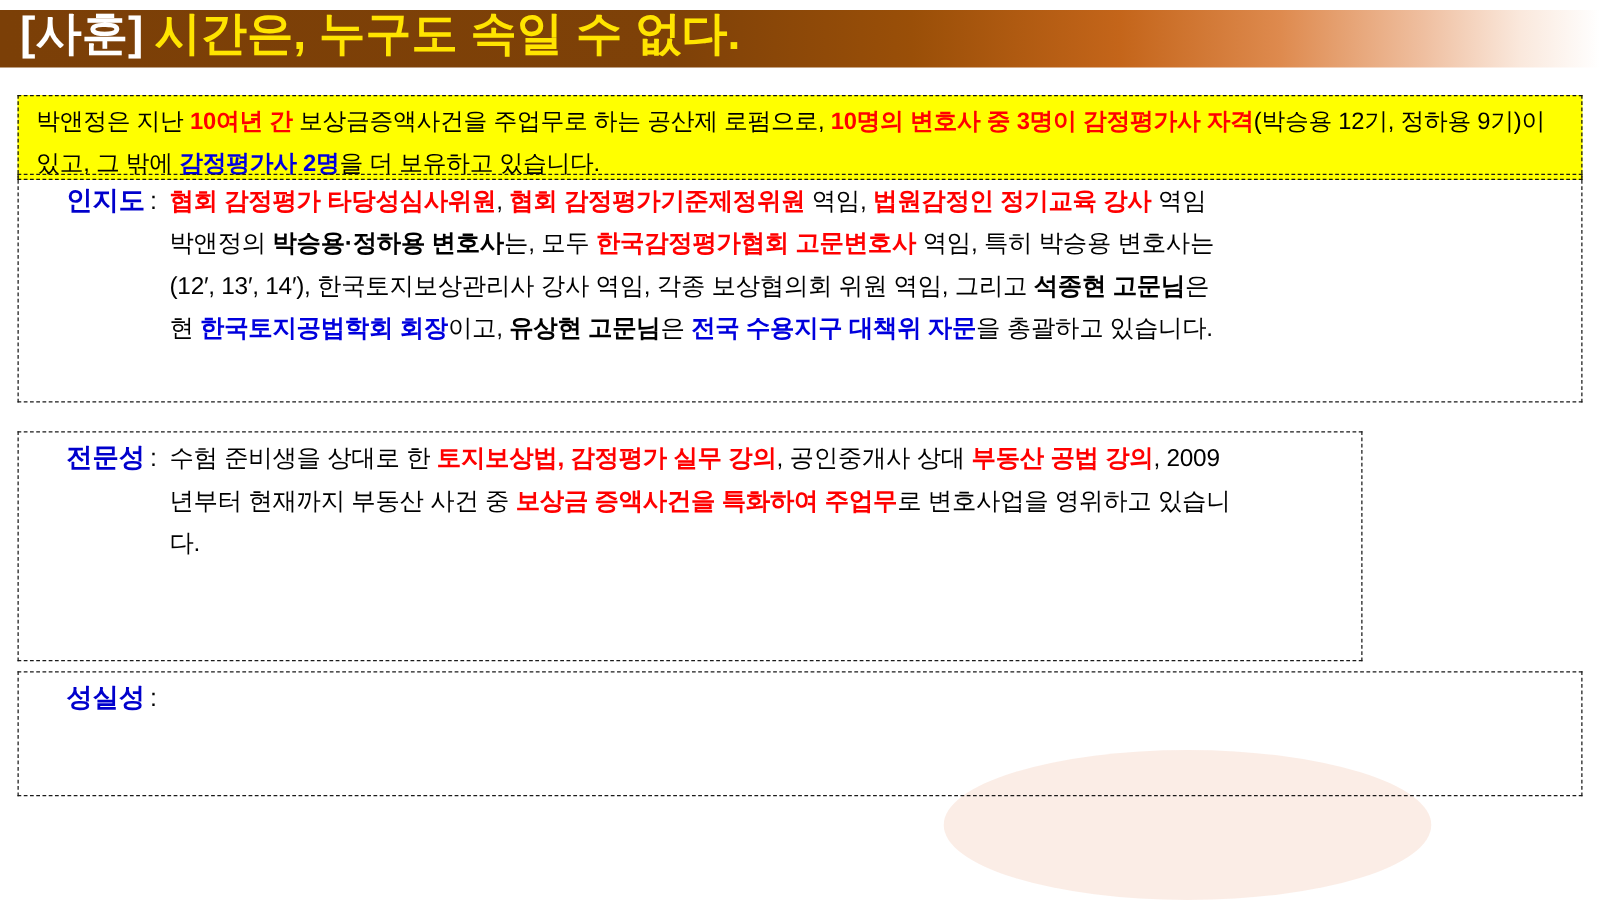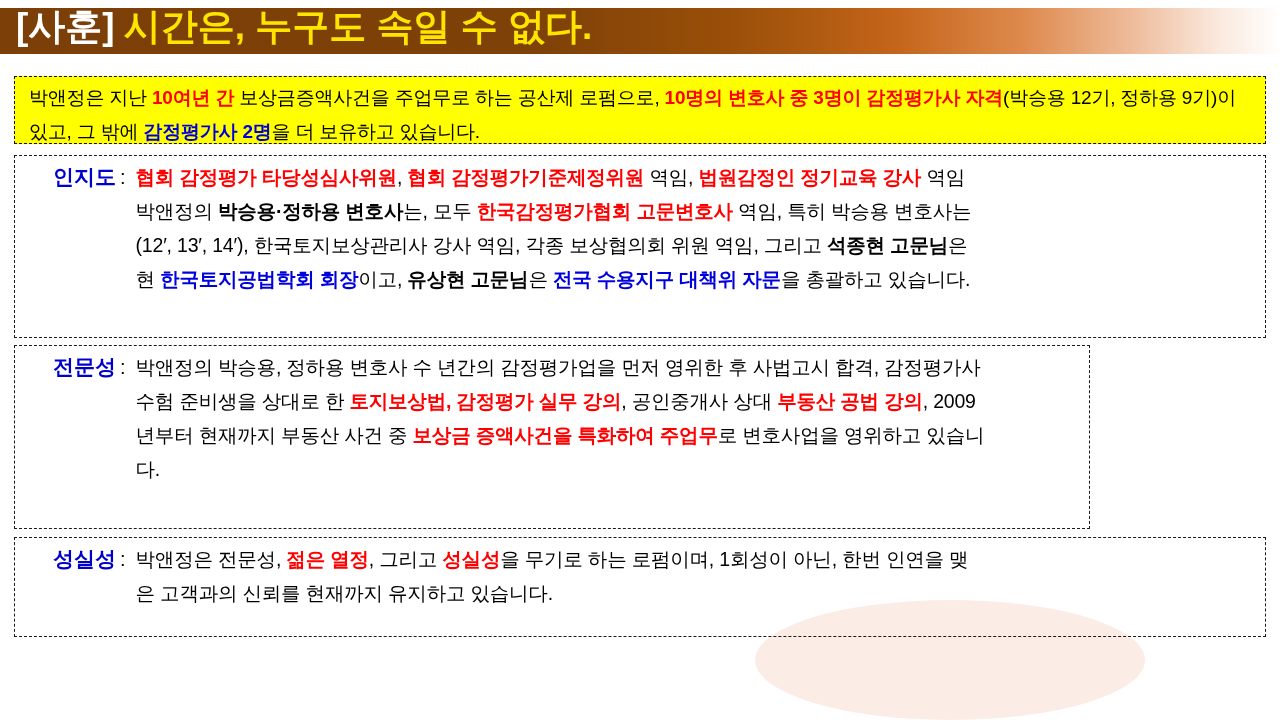--- a/index.html
+++ b/index.html
@@ -156,51 +156,46 @@
       <span class="seg-white">[사훈]</span><span class="sp"></span><span class="seg-yellow">시간은, 누구도 속일 수 없다.</span>
     </div>
   </div>
 
   <div class="box highlight" style="left:14px; top:76px; width:1252px; height:68px;">
     <div class="box-inner" style="padding:4px 10px 4px 14px;">
       <div class="para yellowbox"><span class="t-black">박앤정은 지난 </span><span class="t-red">10여년 간</span><span class="t-black"> 보상금증액사건을 주업무로 하는 공산제 로펌으로, </span><span class="t-red">10명의 변호사 중 3명이 감정평가</span><span class="t-red">사 자격</span><span class="t-black">(박승용 12기, 정하용 9기)이 있고, 그 밖에 </span><span class="t-blue">감정평가사 2명</span><span class="t-black">을 더 보유하고 있습니다.</span></div>
     </div>
   </div>
 
-  <div class="box" style="left:14px; top:155px; width:1252px; height:183px;">
+  <div class="box" style="left:14px; top:139px; width:1252px; height:183px;">
     <div class="box-inner crit" style="padding-top:4px;">
       <div class="crit-label">인지도</div>
       <div class="crit-colon">:</div>
       <div class="crit-body">
           <span class="ln"><span class="t-red">협회 감정평가 타당성심사위원</span><span class="t-black">, </span><span class="t-red">협회 감정평가기준제정위원</span><span class="t-black"> 역임, </span><span class="t-red">법원감정인 정기교육 강사</span><span class="t-black"> 역임</span></span>
           <span class="ln"><span class="t-black">박앤정의 </span><span class="t-bblack">박승용·정하용 변호사</span><span class="t-black">는, 모두 </span><span class="t-red">한국감정평가협회 고문변호사</span><span class="t-black"> 역임, 특히 박승용 변호사는</span></span>
           <span class="ln"><span class="t-black">(12′, 13′, 14′), 한국토지보상관리사 강사 역임, 각종 보상협의회 위원 역임, 그리고 </span><span class="t-bblack">석종현 고문님</span><span class="t-black">은</span></span>
           <span class="ln"><span class="t-black">현 </span><span class="t-blue">한국토지공법학회 회장</span><span class="t-black">이고, </span><span class="t-bblack">유상현 고문님</span><span class="t-black">은 </span><span class="t-blue">전국 수용지구 대책위 자문</span><span class="t-black">을 총괄하고 있습니다.</span></span>
         </div>
     </div>
   </div>
 
   <div class="box" style="left:14px; top:345px; width:1076px; height:184px;">
     <div class="box-inner crit" style="padding-top:4px;">
       <div class="crit-label">전문성</div>
       <div class="crit-colon">:</div>
       <div class="crit-body">
-          <span class="ln"><span class="t-black">박앤정의 박승용, 정하용 변호사 수 년간의 감정평가업을 먼저 영위한 후 사법고시 합격, 감정평가사</span></span>
           <span class="ln"><span class="t-black">수험 준비생을 상대로 한 </span><span class="t-red">토지보상법, 감정평가 실무 강의</span><span class="t-black">, 공인중개사 상대 </span><span class="t-red">부동산 공법 강의</span><span class="t-black">, 2009</span></span>
           <span class="ln"><span class="t-black">년부터 현재까지 부동산 사건 중 </span><span class="t-red">보상금 증액사건을 특화하여 주업무</span><span class="t-black">로 변호사업을 영위하고 있습니</span></span>
           <span class="ln"><span class="t-black">다.</span></span>
         </div>
     </div>
   </div>
 
   <div class="box" style="left:14px; top:537px; width:1252px; height:100px;">
     <div class="box-inner crit" style="padding-top:4px;">
       <div class="crit-label">성실성</div>
       <div class="crit-colon">:</div>
-      <div class="crit-body">
-          <span class="ln"><span class="t-black">박앤정은 전문성, </span><span class="t-red">젊은 열정</span><span class="t-black">, 그리고 </span><span class="t-red">성실성</span><span class="t-black">을 무기로 하는 로펌이며,  1회성이 아닌, 한번 인연을 맺</span></span>
-          <span class="ln"><span class="t-black">은 고객과의 신뢰를 현재까지 유지하고 있습니다.</span></span>
-        </div>
     </div>
   </div>
 
 
 </div>
 
 </body></html>

